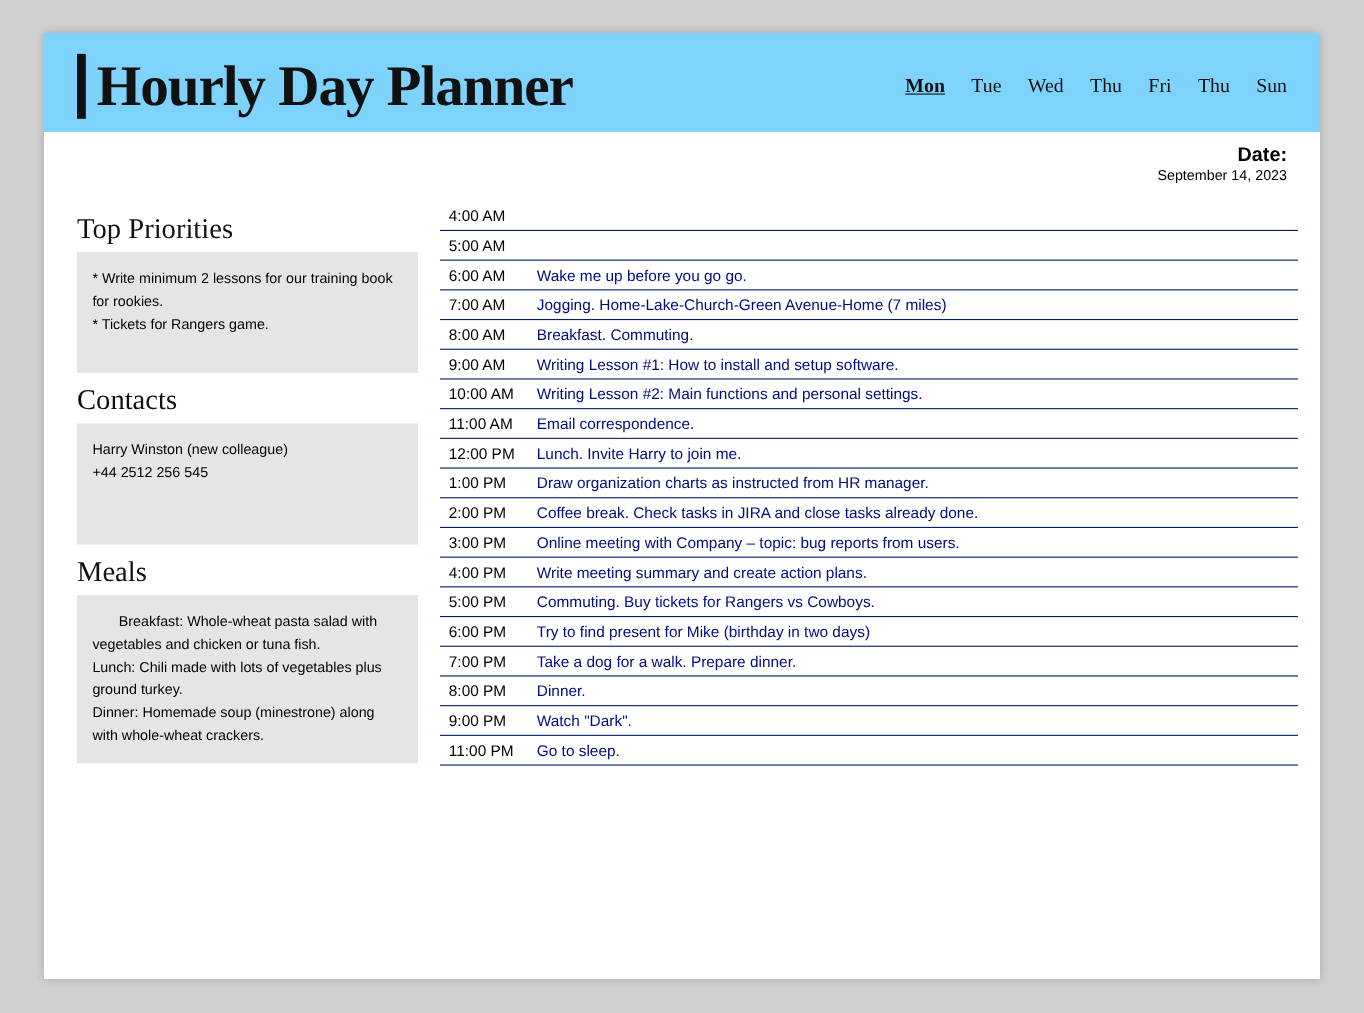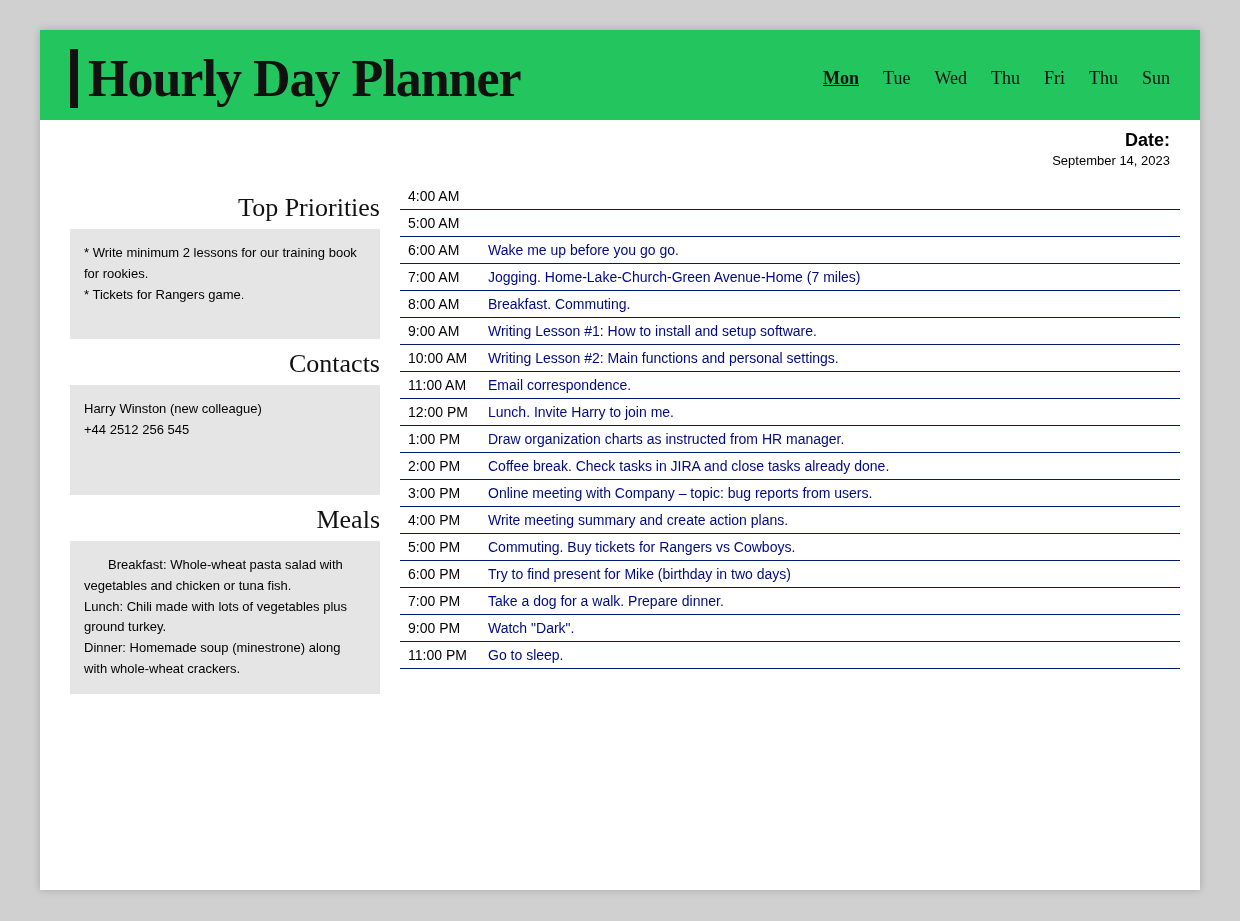--- a/index.html
+++ b/index.html
@@ -14,21 +14,21 @@
     }
     .page {
       background: #fff;
       width: 1160px;
       min-height: 860px;
       padding: 0;
       position: relative;
       box-shadow: 0 0 8px rgba(0,0,0,0.2);
     }
     .header {
-      background: #22c55e;
+      background: #7dd3fc;
       width: 100%;
       padding: 18px 30px 12px 30px;
       display: flex;
       align-items: center;
       justify-content: space-between;
       min-height: 90px;
     }
     .title {
       font-family: 'Comic Sans MS', 'Chalkboard SE', cursive;
       font-size: 52px;
@@ -66,21 +66,21 @@
       gap: 0;
     }
     .left-panel {
       width: 310px;
       min-width: 310px;
       margin-right: 20px;
     }
     .section-title {
       font-family: 'Comic Sans MS', 'Chalkboard SE', cursive;
       font-size: 26px;
-      text-align: right;
+      text-align: left;
       color: #111;
       margin-bottom: 6px;
       margin-top: 10px;
     }
     .blue-box {
       background: #e5e5e5;
       padding: 14px 14px 14px 14px;
       margin-bottom: 6px;
       min-height: 110px;
       font-size: 13px;
@@ -220,20 +220,24 @@
             </tr>
             <tr>
               <td>6:00 PM</td>
               <td>Try to find present for Mike (birthday in two days)</td>
             </tr>
             <tr>
               <td>7:00 PM</td>
               <td>Take a dog for a walk. Prepare dinner.</td>
             </tr>
             <tr>
+              <td>8:00 PM</td>
+              <td>Dinner.</td>
+            </tr>
+            <tr>
               <td>9:00 PM</td>
               <td>Watch "Dark".</td>
             </tr>
             <tr>
               <td>11:00 PM</td>
               <td>Go to sleep.</td>
             </tr>
           </tbody>
       </table>
     </div>

